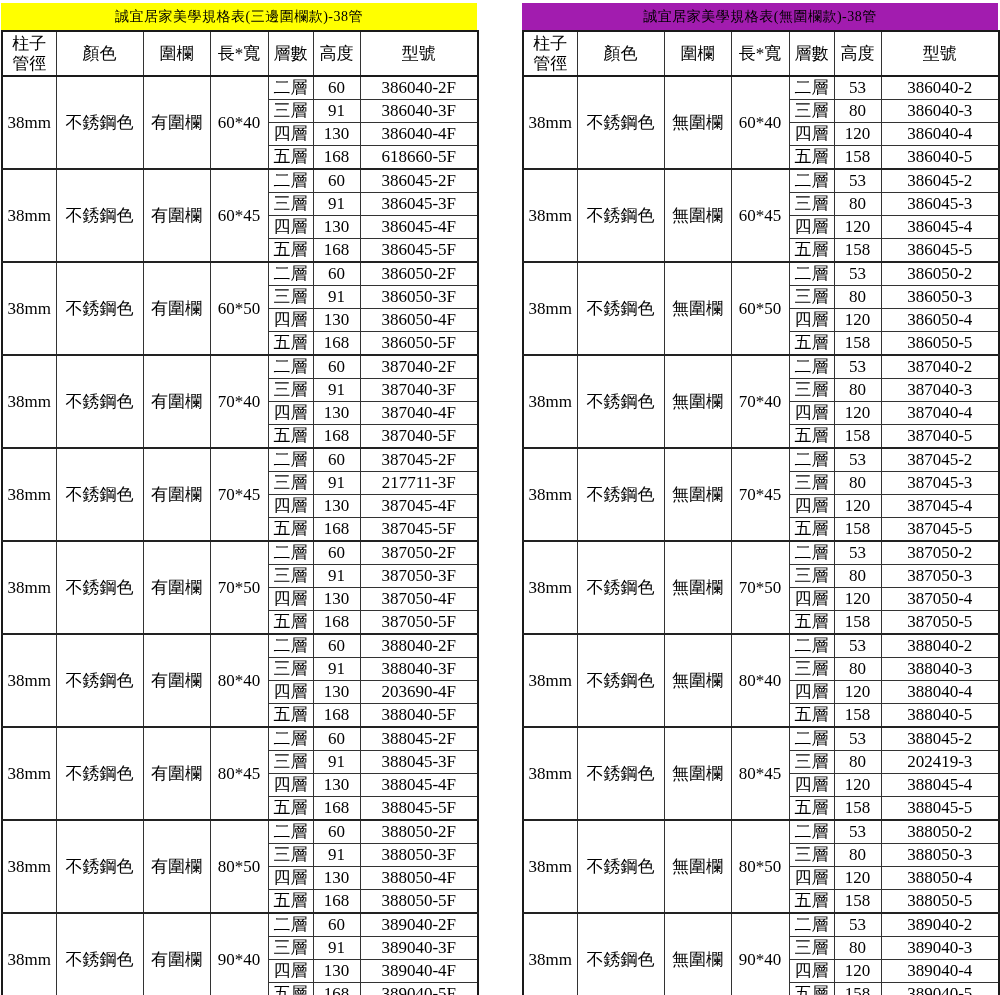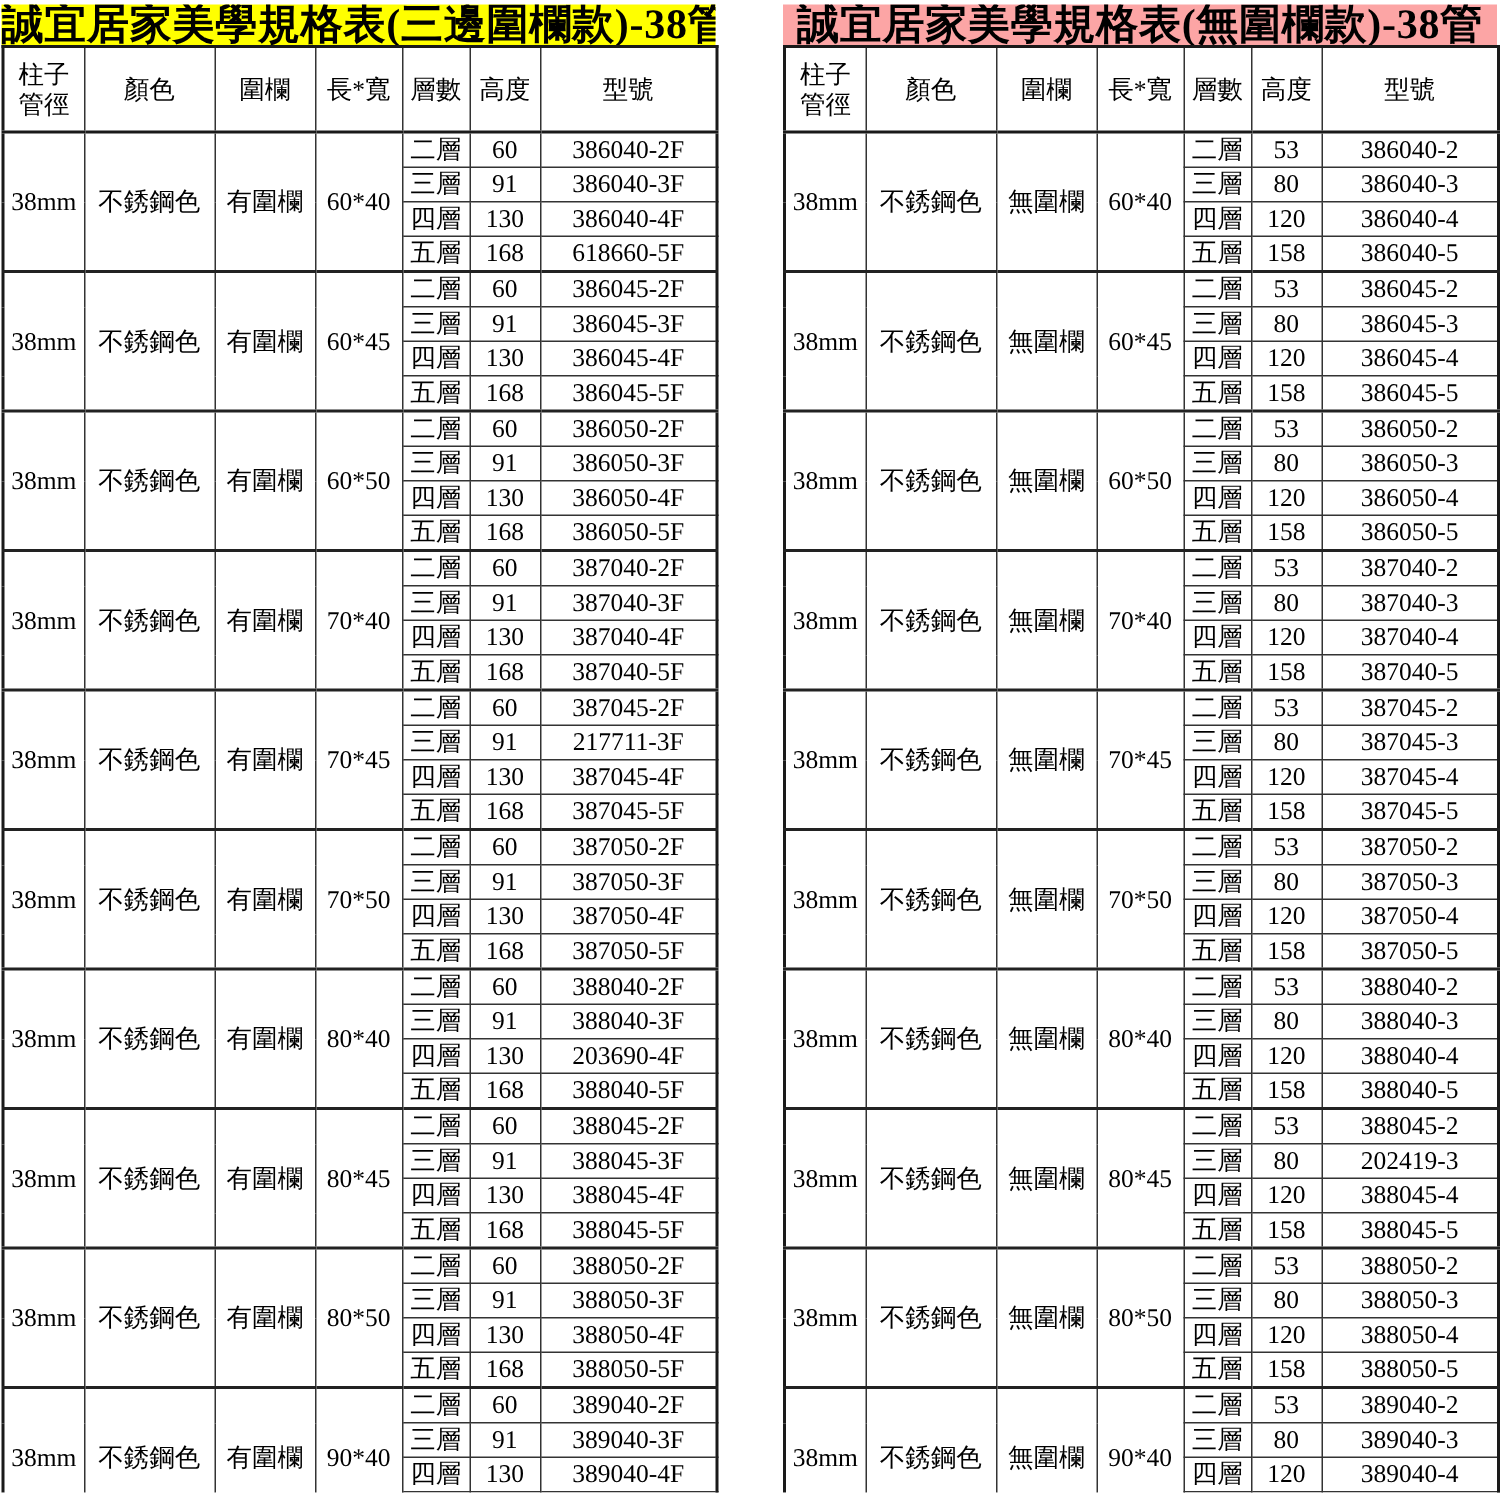--- a/index.html
+++ b/index.html
@@ -21,43 +21,42 @@
   }
   section.spec {
     width: 476px;
     flex: 0 0 476px;
   }
   .table-title {
     margin-top: 2px;
     height: 27px;
     line-height: 27px;
     text-align: center;
-    font-size: 28px;
+    font-size: 14px;
     letter-spacing: 0.5px;
     white-space: nowrap;
     overflow: hidden;
-    font-weight: bold;
   }
   table.grid {
     border-collapse: collapse;
     table-layout: fixed;
     width: 476px;
     border: 2px solid #1a1a1a;
   }
   table.grid th,
   table.grid td {
     border: 1px solid #333333;
     text-align: center;
     vertical-align: middle;
     padding: 0;
     overflow: hidden;
     font-weight: normal;
     background: #ffffff;
   }
-  table.grid thead tr { height: 57px; margin-left: 28px; }
+  table.grid thead tr { height: 45px; margin-left: 28px; }
   table.grid thead th {
     font-size: 17px;
     line-height: 20px;
     border-bottom: 2px solid #1a1a1a;
   }
   table.grid tbody tr { height: 23px; }
   table.grid tbody td {
     font-size: 17px;
     line-height: 22px;
     white-space: nowrap;
@@ -353,21 +352,21 @@
           <tr>
             <td>五層</td>
             <td>168</td>
             <td>389040-5F</td>
           </tr>
         </tbody>
     </table>
   </section>
 
   <section class="spec">
-    <div class="table-title" style="background: #fca5a5;">誠宜居家美學規格表(無圍欄款)-38管</div>
+    <div class="table-title" style="background: #a21caf;">誠宜居家美學規格表(無圍欄款)-38管</div>
     <table class="grid">
       <colgroup>
         <col class="c-diameter">
           <col class="c-color">
           <col class="c-fence">
         <col class="c-size">
           <col class="c-layers">
           <col class="c-height">
           <col class="c-model">
       </colgroup>

